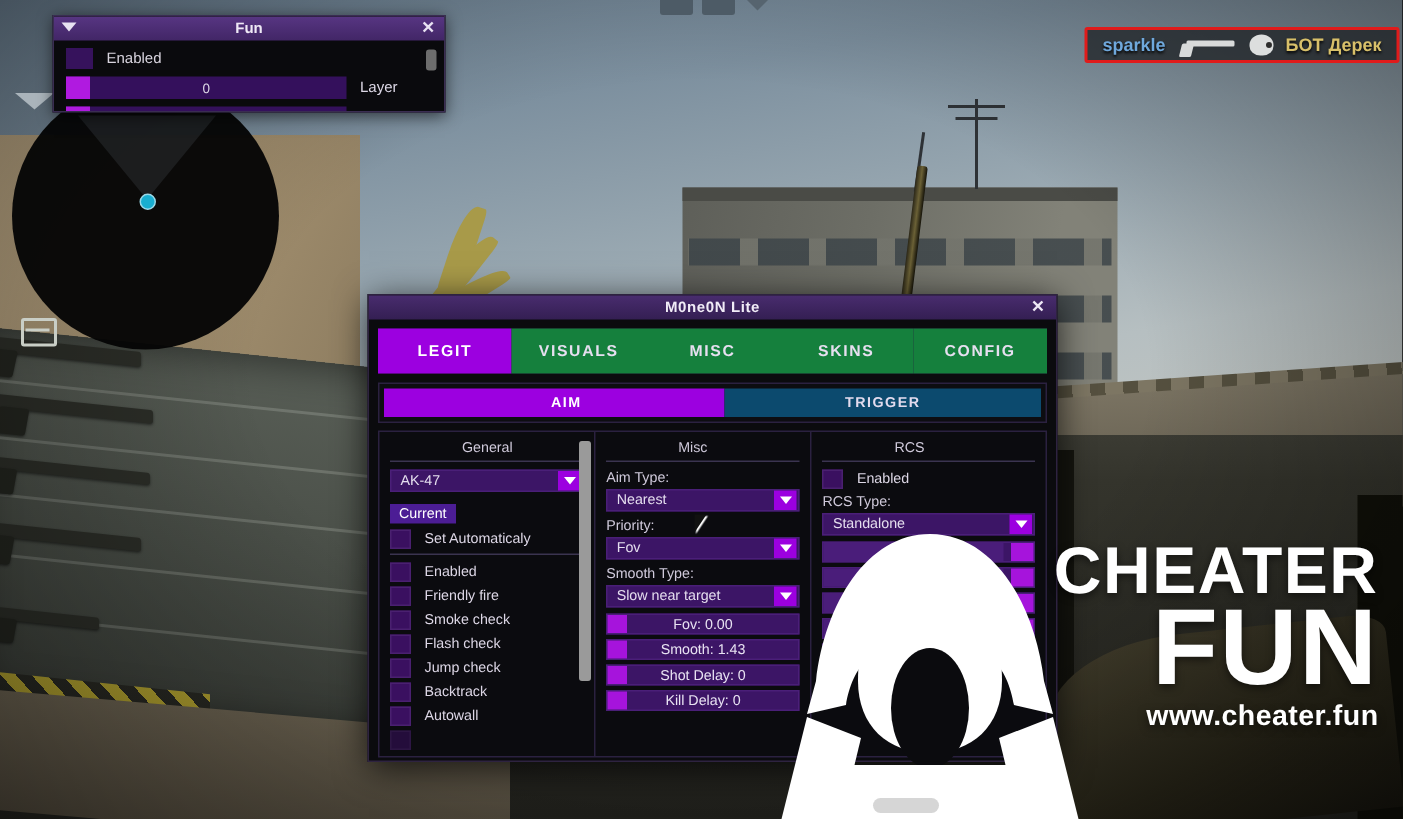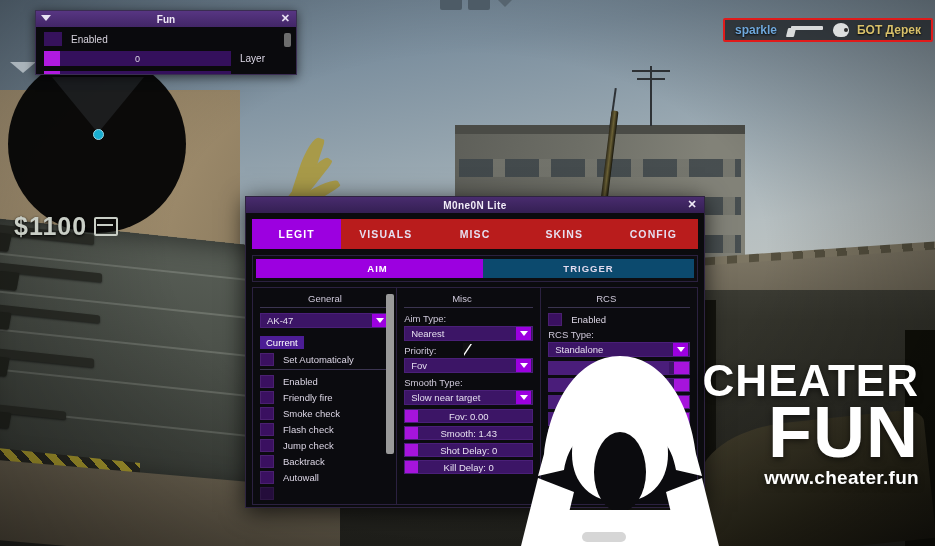--- a/index.html
+++ b/index.html
@@ -115,21 +115,21 @@
   .cart:after{content:"";position:absolute;left:1px;top:5px;width:16px;height:2px;background:#c9cec6;}
 
   #topicons{ position:absolute; left:440px; top:-4px; display:flex; gap:6px; align-items:center;}
   .ti{ width:22px;height:14px;background:#4d5b66;border-radius:2px;}
   .ti.g{ background:#4d5b66; }
   .ti-chev{ width:0;height:0;border-left:7px solid transparent;border-right:7px solid transparent;
     border-top:7px solid #56646f; margin-left:2px;}
 
   
   #killfeed{
-    position:absolute; right:2px; top:18px; display:flex; align-items:flex-start; gap:8px;
+    position:absolute; right:2px; top:18px; display:flex; align-items:flex-end; gap:8px;
     background:rgba(25,28,30,.72); border:2px solid #e01b1b; border-radius:2px;
     padding:3px 10px; font-size:12px; font-weight:bold; text-shadow:0 1px 2px #000;
   }
   .kf-killer{ color:#6fa8dc; }
   .kf-victim{ color:#d8c06a; }
   .kf-wpn{ width:40px;height:13px; position:relative;}
   .kf-wpn:before{content:"";position:absolute;left:6px;top:3px;width:32px;height:4px;background:#d8dada;border-radius:1px;}
   .kf-wpn:after{content:"";position:absolute;left:2px;top:5px;width:8px;height:9px;background:#d8dada;transform:skewX(-14deg);border-radius:1px;}
   .kf-hs{ width:16px;height:14px;border-radius:50% 50% 45% 45%;background:#dcdede; position:relative;}
   .kf-hs:after{content:"";position:absolute;right:1px;top:5px;width:4px;height:4px;background:#2c2c2c;border-radius:50%;}
@@ -170,21 +170,21 @@
     height:16px; position:relative; display:flex;align-items:center;justify-content:center;
     background:linear-gradient(180deg,rgba(88,52,134,.80),rgba(62,36,100,.80));
     color:#f1ecf7; font-size:10px; font-weight:bold; letter-spacing:.4px;
   }
   .m-x{ position:absolute; right:7px; top:1px; font-size:11px; color:#efe9f6; font-weight:bold;}
   .m-inner{ padding:6px; }
   .tabs{ display:flex; height:30px; background:#2a1040; }
   .tab{
     flex:1; display:flex; align-items:center; justify-content:center;
     color:#e6dff0; font-size:10.5px; font-weight:bold; letter-spacing:1.1px;
-    background:#b91c1c;
+    background:#15803d;
   }
   .tab.active{ background:#9c00e0; color:#ffffff; }
   .subwrap{ margin-top:6px; border:1px solid #2b2140; padding:3px; background:#0d0d11;}
   .subtabs{ display:flex; height:19px;}
   .subtab{
     flex:1; display:flex;align-items:center;justify-content:center;
     color:#e2dbee; font-size:9.5px; font-weight:bold; letter-spacing:1px; background:#0c4a6e;
   }
   .subtab.active{ background:#9c00e0; color:#fff;padding-left:16px; }
 
@@ -294,21 +294,20 @@
 </div>
 
 <div id="radar">
   <div class="radar-disc"></div>
   <div class="radar-cone"></div>
   <div class="radar-dot"></div>
 </div>
 <div class="radar-arrow" style="position:absolute;left:10px;top:62px"></div>
 
 <div id="money">
-  <span>$1100</span>
   <span class="cart"></span>
 </div>
 
 <div id="topicons">
   <span class="ti"></span>
   <span class="ti g"></span>
   <span class="ti-chev"></span>
 </div>
 
 <div id="killfeed">

